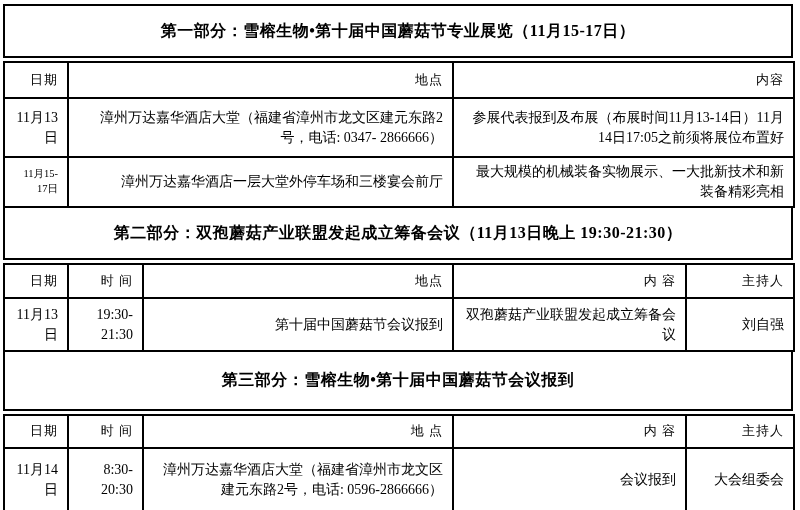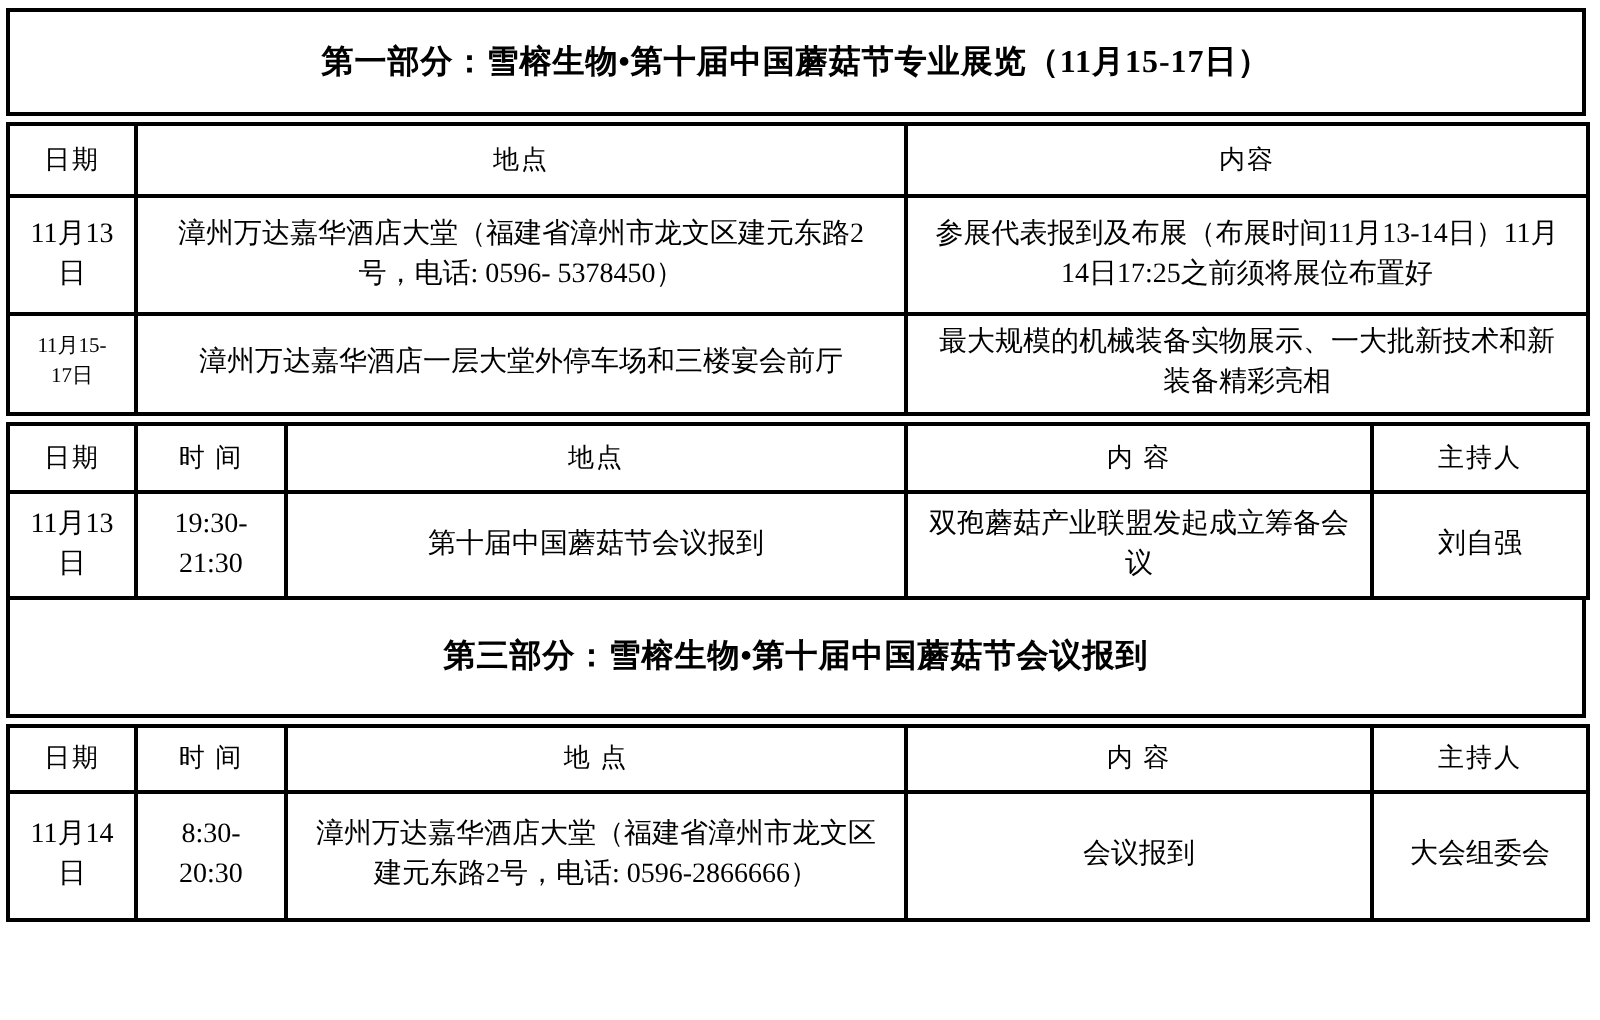--- a/index.html
+++ b/index.html
@@ -35,21 +35,21 @@
   .sec-3 .band { height: 61px; }
   table.tbl {
     border-collapse: collapse;
     table-layout: fixed;
     width: 790px;
     margin-top: 3px;
     background: #ffffff;
   }
   table.tbl th, table.tbl td {
     border: 2px solid #000000;
-    text-align: center;
+    text-align: right;
     vertical-align: middle;
     padding: 2px 9px;
     font-size: 14px;
     line-height: 1.42;
     font-weight: normal;
     box-sizing: border-box;
     overflow: hidden;
   }
   table.tbl th {
     font-size: 13px;
@@ -98,33 +98,34 @@
       <thead>
         <tr class="hr">
           <th>日期</th>
           <th>地点</th>
           <th>内容</th>
         </tr>
       </thead>
       <tbody>
         <tr class="r1">
           <td class="date">11月13日</td>
-          <td>漳州万达嘉华酒店大堂（福建省漳州市龙文区建元东路2号，电话: 0596- 5378450）</td>
-          <td>参展代表报到及布展（布展时间11月13-14日）11月14日17:25之前须将展位布置好</td>
+          <td>漳州万达嘉华酒店大堂（福建省漳州市龙文区建元东路2号，电话: 0347- 2866666）</td>
+          <td>参展代表报到及布展（布展时间11月13-14日）11月14日17:05之前须将展位布置好</td>
         </tr>
         <tr class="r2">
           <td class="date small">11月15-17日</td>
           <td>漳州万达嘉华酒店一层大堂外停车场和三楼宴会前厅</td>
           <td>最大规模的机械装备实物展示、一大批新技术和新装备精彩亮相</td>
         </tr>
       </tbody>
     </table>
   </section>
 
   <section class="sec-2">
+    <div class="band">第二部分：双孢蘑菇产业联盟发起成立筹备会议（11月13日晚上 19:30-21:30）</div>
     <table class="tbl t2 t5">
       <colgroup>
         <col class="c-date">
           <col class="c-time">
           <col class="c-place">
           <col class="c-content">
           <col class="c-host">
       </colgroup>
       <thead>
         <tr class="hr">

